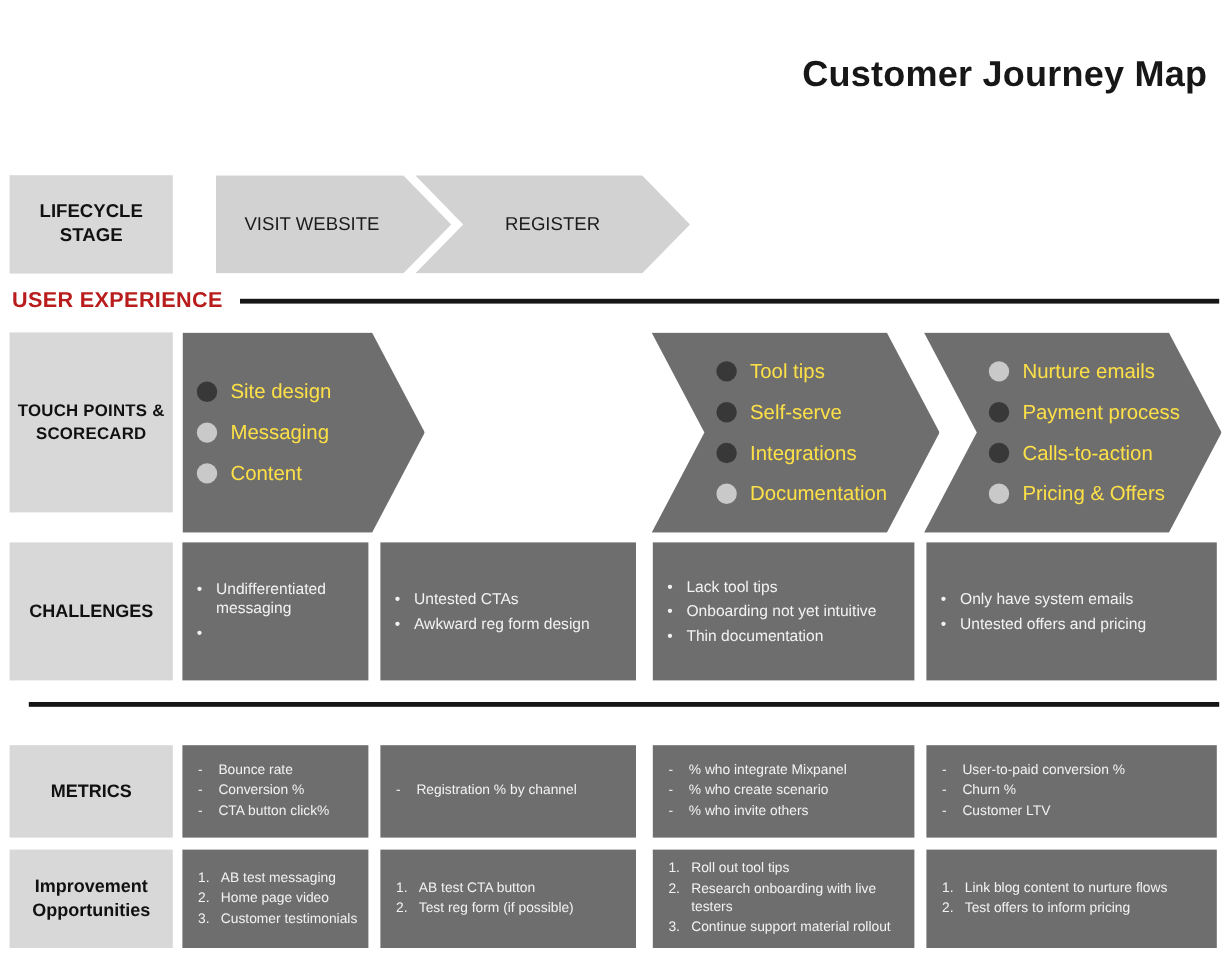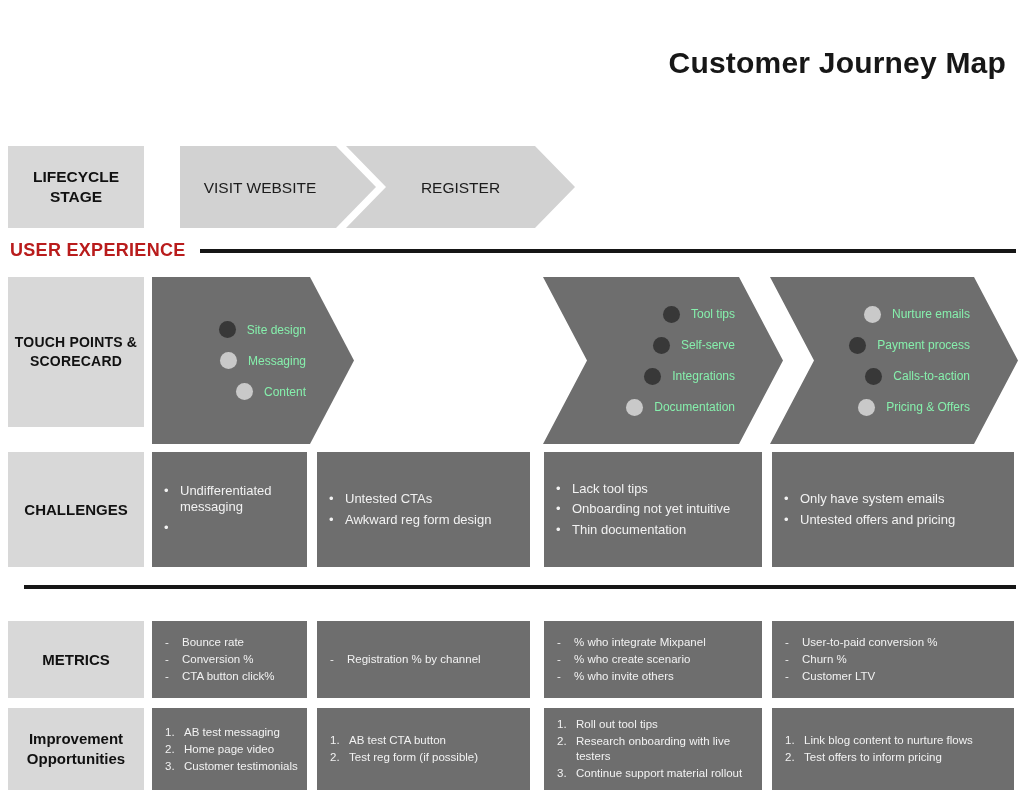--- a/index.html
+++ b/index.html
@@ -104,34 +104,33 @@
     position:absolute;
     top:0; height:167px;
     background:#6e6e6e;
     box-sizing:border-box;
     display:flex;
     flex-direction:column;
     justify-content:center;
   }
   .tp.first{
     clip-path:polygon(0 0, calc(100% - 44px) 0, 100% 50%, calc(100% - 44px) 100%, 0 100%);
-    padding-right:48px;
+    padding-left:12px; padding-right:48px;
   }
   .tp.mid{
     clip-path:polygon(0 0, calc(100% - 44px) 0, 100% 50%, calc(100% - 44px) 100%, 0 100%, 44px 50%);
     padding-left:54px; padding-right:48px;
   }
   .tp-item{
     display:flex;
     align-items:center;
     margin:7px 0;
-    color:#86efac;
-    font-size:12px;
+    color:#fde047;
+    font-size:17px;
     white-space:nowrap;
-    justify-content:flex-end;
   }
   .dot{
     width:17px;height:17px;border-radius:50%;
     margin-right:11px;
     flex:0 0 auto;
   }
   .dot.dark{background:#383838;}
   .dot.light{background:#c9c9c9;}
 
   

